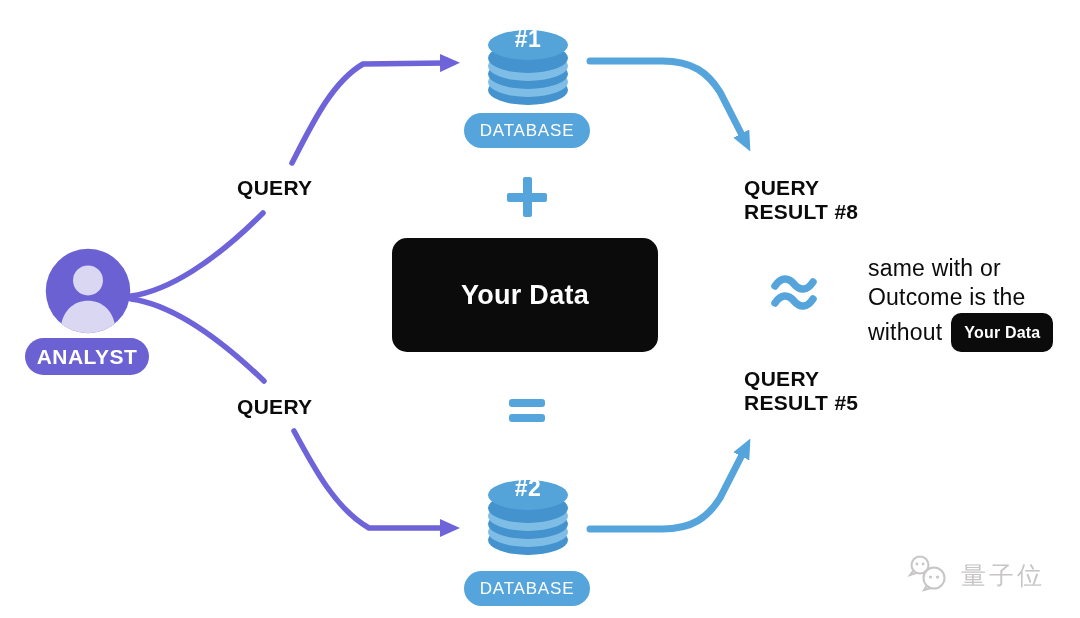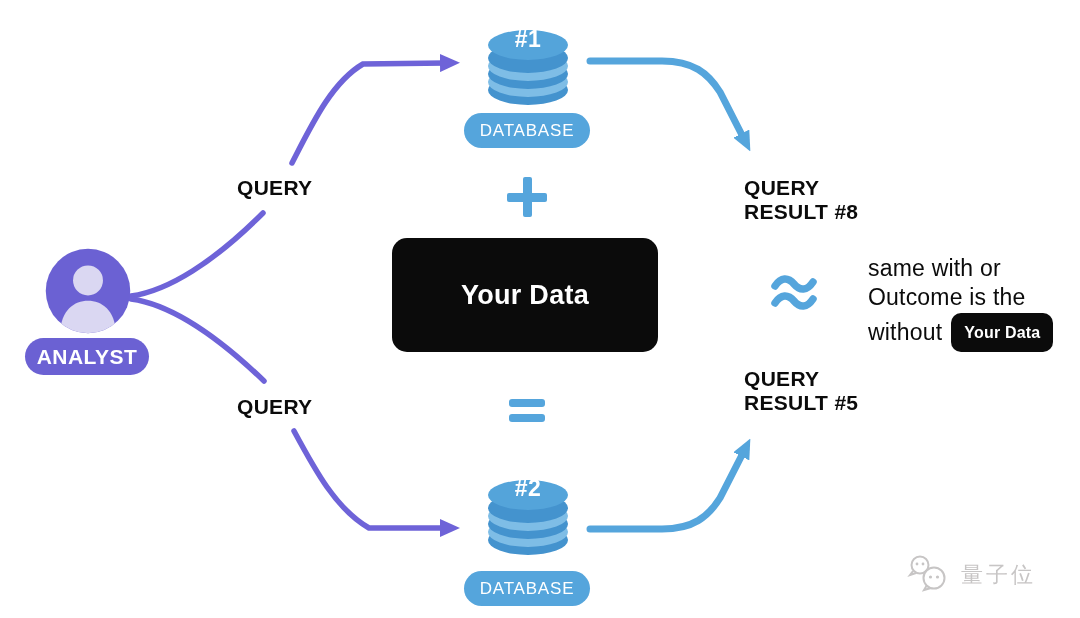--- a/index.html
+++ b/index.html
@@ -60,21 +60,21 @@
   
   .outcome{left:868px;top:254px;width:210px;color:var(--ink);font-size:23px;
     line-height:29px;font-weight:400;letter-spacing:.2px}
   .outcome .row3{display:flex;align-items:center;margin-top:1px}
   .badge-your-data{display:inline-flex;align-items:center;justify-content:center;
     background:var(--ink);color:#fff;font-weight:700;font-size:16px;border-radius:10px;
     padding:5px 13px;margin-left:9px;white-space:nowrap}
 
   
   .watermark{left:903px;top:554px;display:flex;align-items:center;color:var(--watermark)}
-  .wm-text{font-size:22px;letter-spacing:3px;margin-left:6px;
+  .wm-text{font-size:25px;letter-spacing:3px;margin-left:6px;
     font-family:Liberation Sans, sans-serif}
 </style>
 </head>
 <body>
 
 <div class="stage">
 
   <svg class="arrow-layer" viewBox="0 0 1080 618">
     <defs>
       <marker id="mp" markerUnits="userSpaceOnUse" markerWidth="20" markerHeight="18" viewBox="0 0 10 9" refX="3" refY="4.5" orient="auto">

